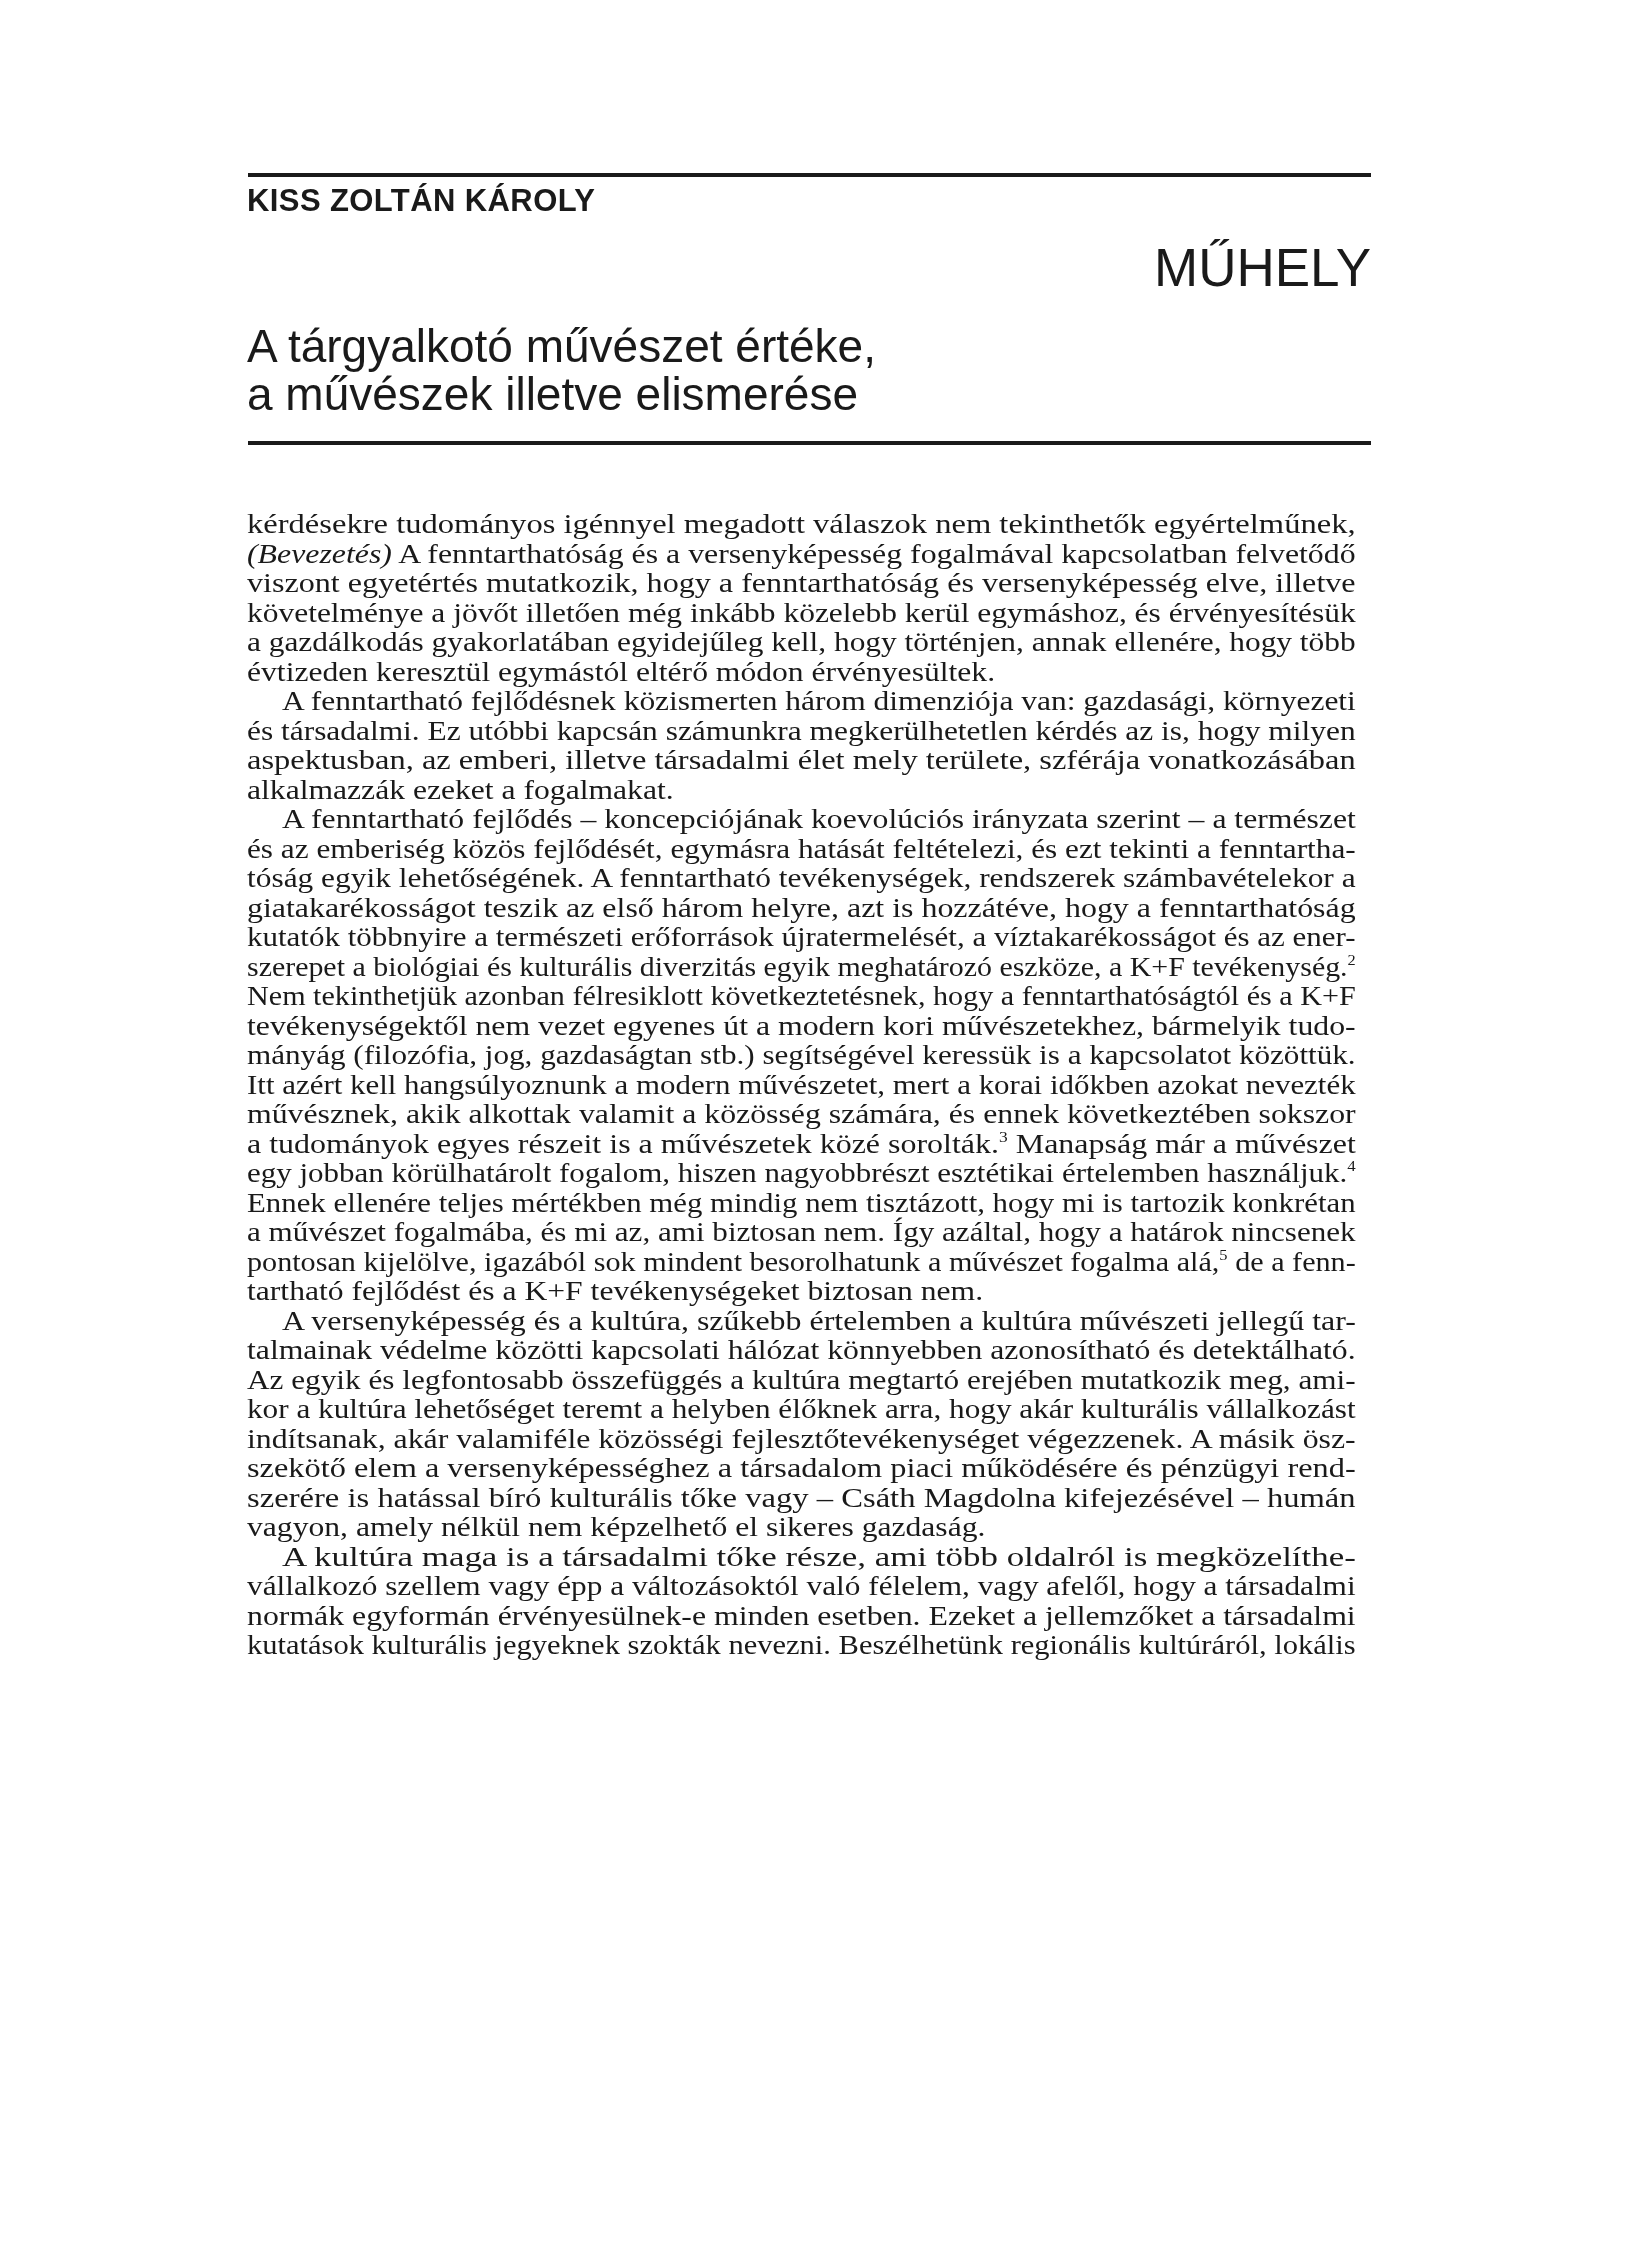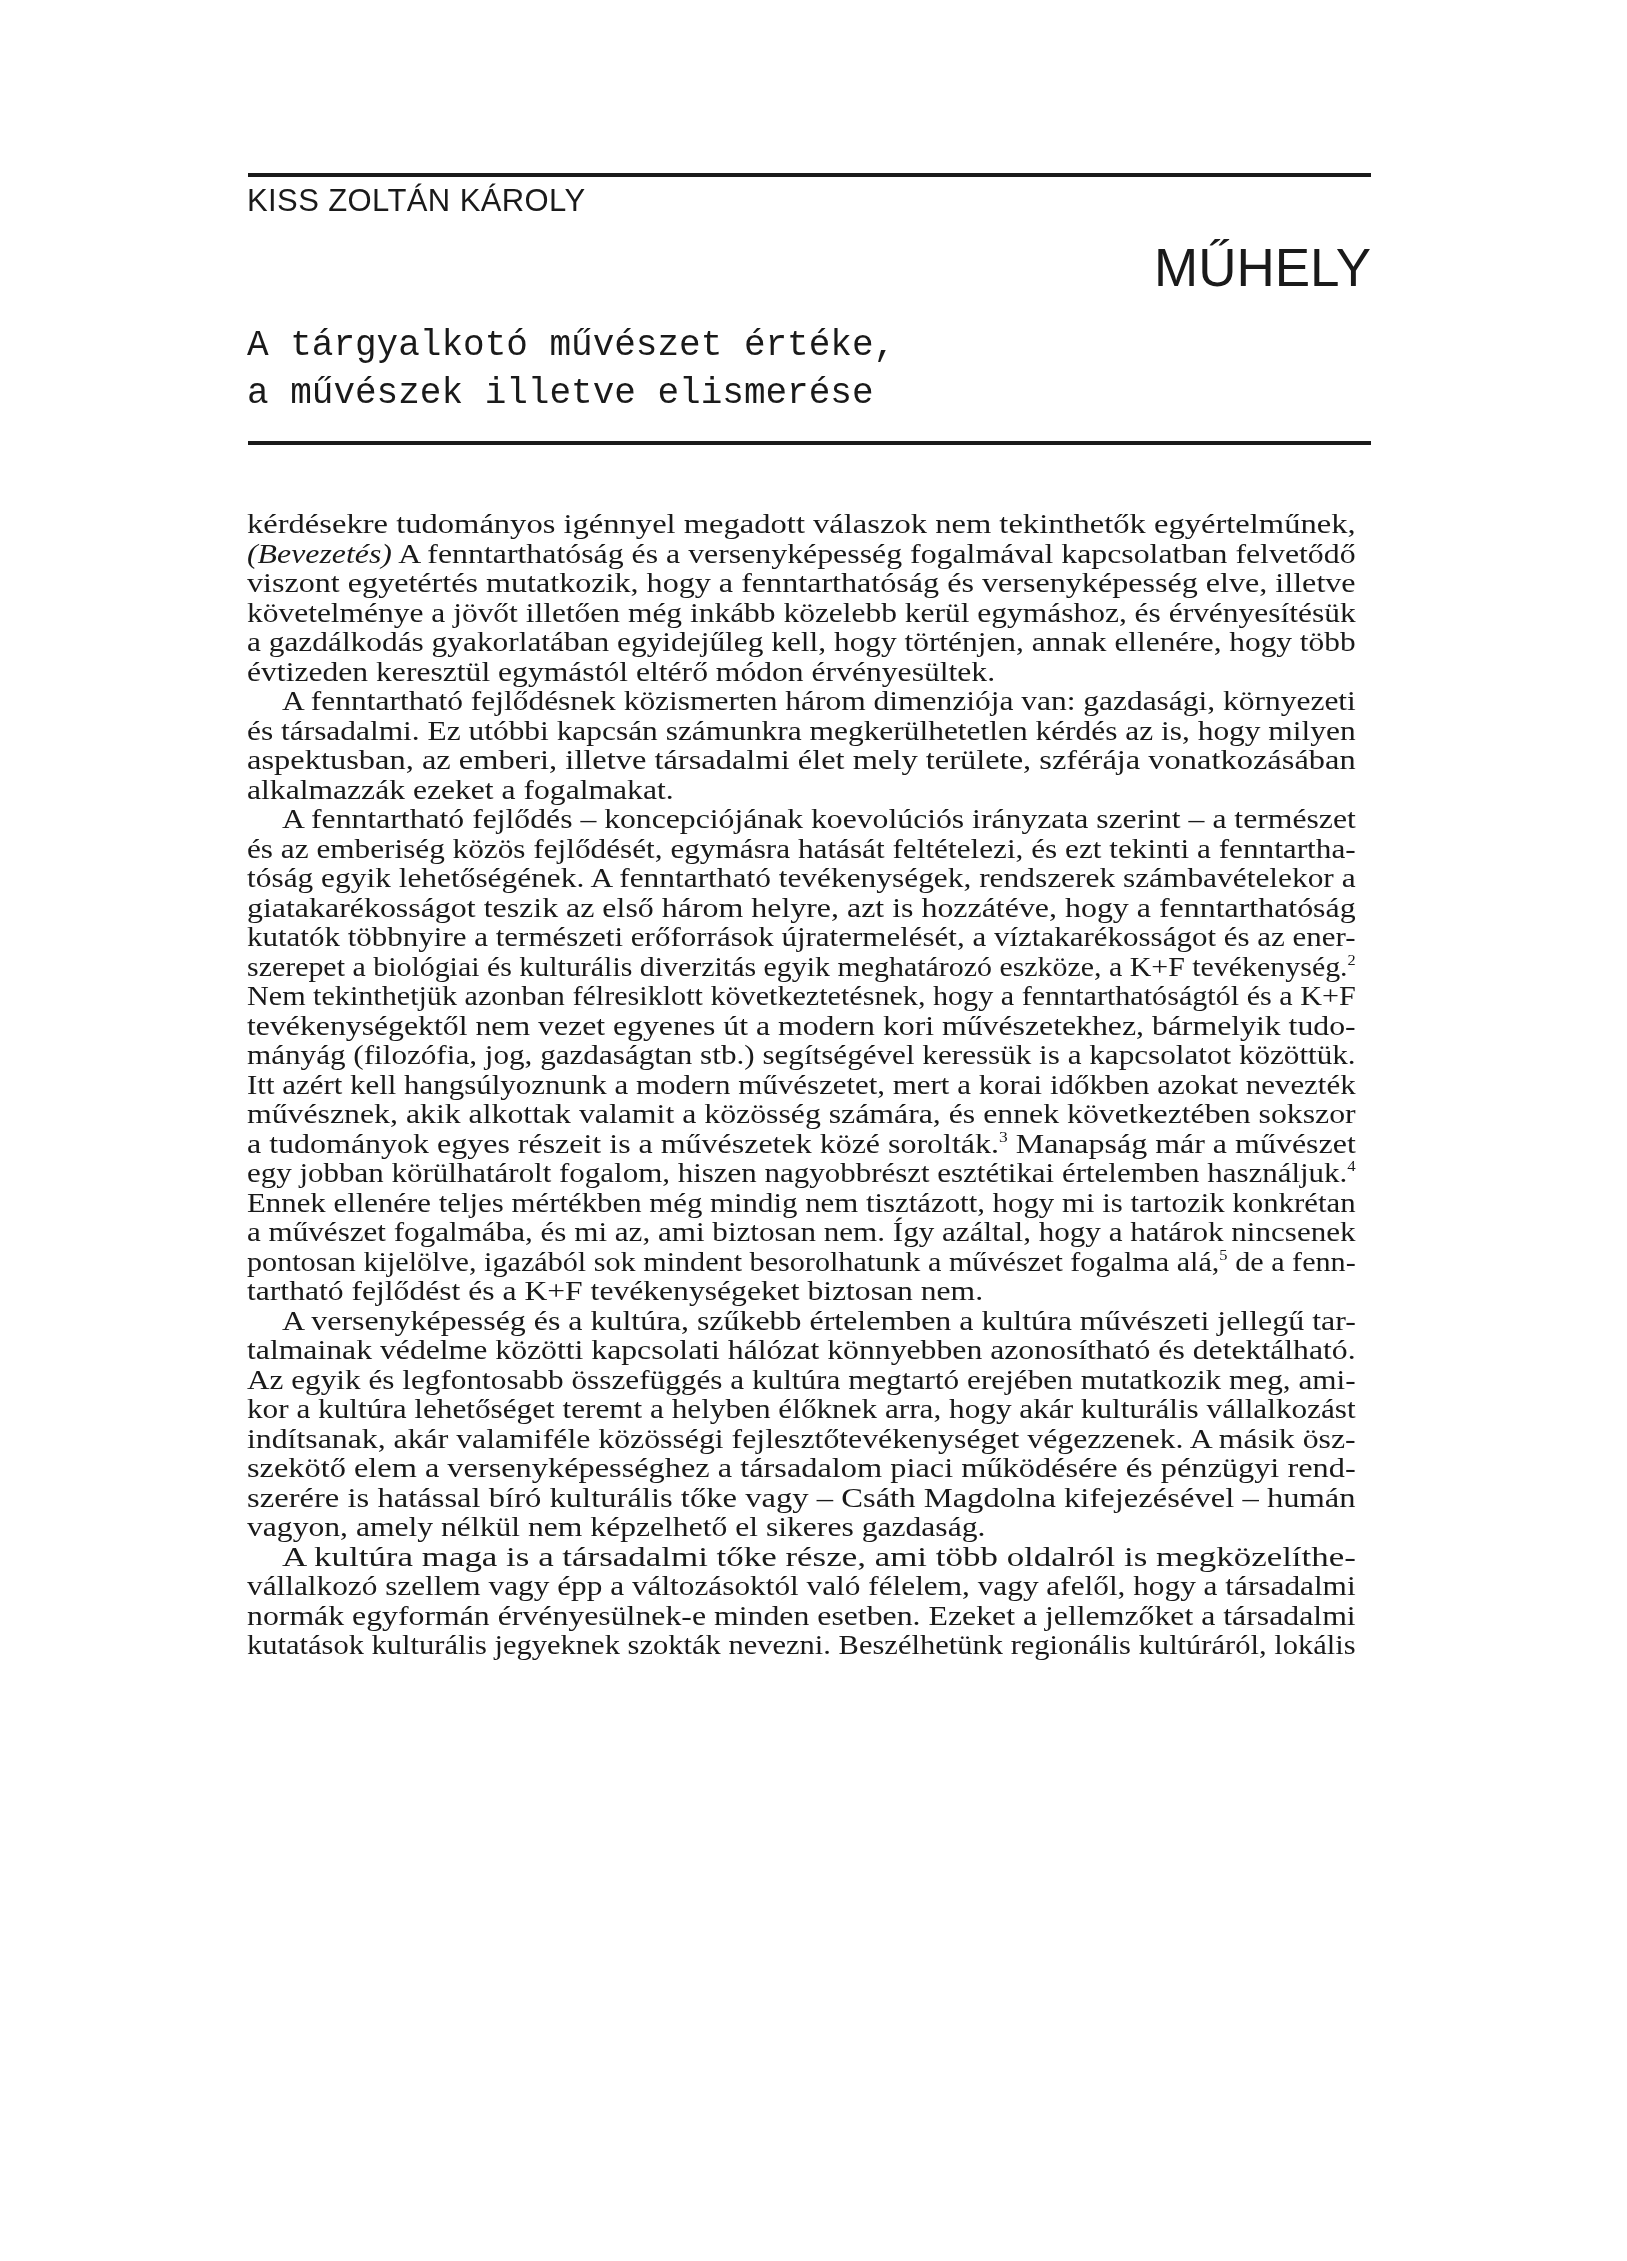--- a/index.html
+++ b/index.html
@@ -1,22 +1,22 @@
 <!DOCTYPE html>
 <html style="font-size:12.3px"><head>
 <meta charset="utf-8">
 <style>
   html, body { margin: 0; padding: 0; background: #ffffff; }
   body { width: 1628px; height: 2261px; position: relative; overflow: hidden; color: #1a1a1a; }
   .rule { position: absolute; left: 248px; width: 1123px; height: 3.8px; background: #1a1a1a; }
   .rule.top { top: 173px; }
   .rule.bottom { top: 441px; }
-  .author { position: absolute; left: 247px; top: 182px; font-family: "Liberation Sans", sans-serif; font-size: 31px; line-height: 37px; letter-spacing: 0.4px; white-space: nowrap; }
+  .author { position: absolute; left: 247px; top: 182px; font-family: "Liberation Sans", sans-serif; font-size: 31px; line-height: 37px; letter-spacing: 0.4px; white-space: nowrap; font-weight: bold; }
   .section { position: absolute; right: 257px; top: 205px; font-family: "Liberation Sans", sans-serif; font-size: 53px; line-height: 61px; white-space: nowrap; margin-top: 32px; }
-  .title { position: absolute; left: 247px; top: 322px; font-family: Liberation Mono, monospace; font-size: 36px; line-height: 48px; white-space: nowrap; }
+  .title { position: absolute; left: 247px; top: 322px; font-family: Liberation Sans, sans-serif; font-size: 46px; line-height: 48px; white-space: nowrap; }
   .title .tl { display: block; }
   .body { position: absolute; left: 247px; top: 509px; width: 1123px; font-family: "Liberation Serif", serif; font-size: 28px; line-height: 29.5px; }
   .line { display: block; height: 29.5px; white-space: nowrap; overflow: visible; }
   .line-inner { display: inline-block; transform-origin: left top; white-space: nowrap; }
   .line.indent .line-inner { margin-left: 35px; }
   .line .lead { font-style: italic; }
   sup.fn { font-size: 15.3px; vertical-align: 10.7px; line-height: 0; }
 </style>
 </head>
 <body>

